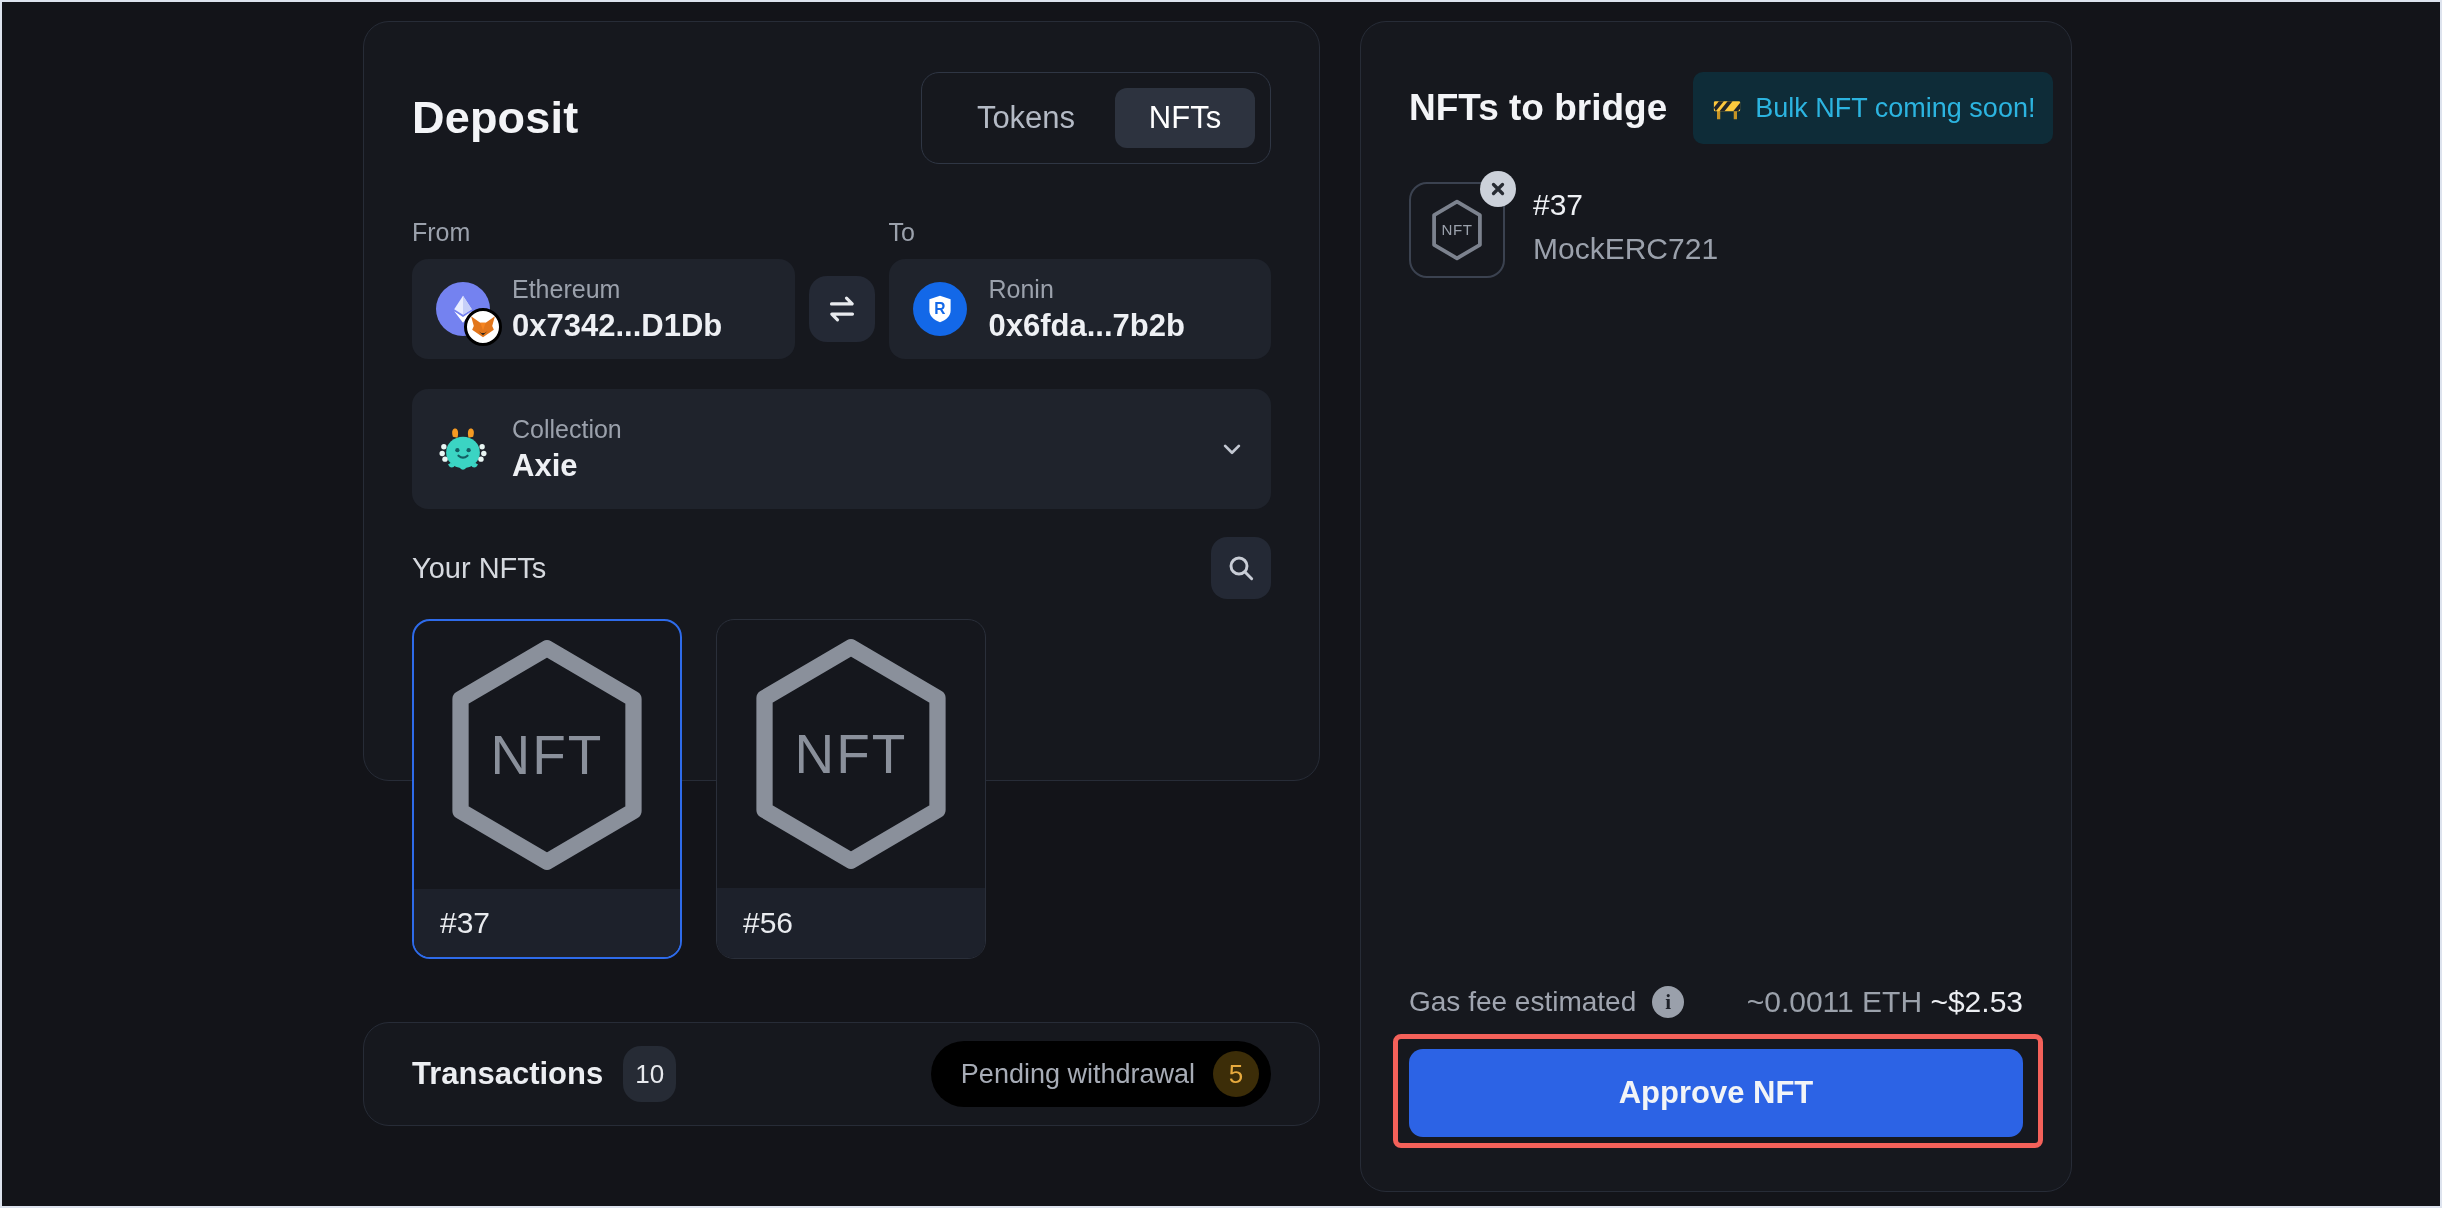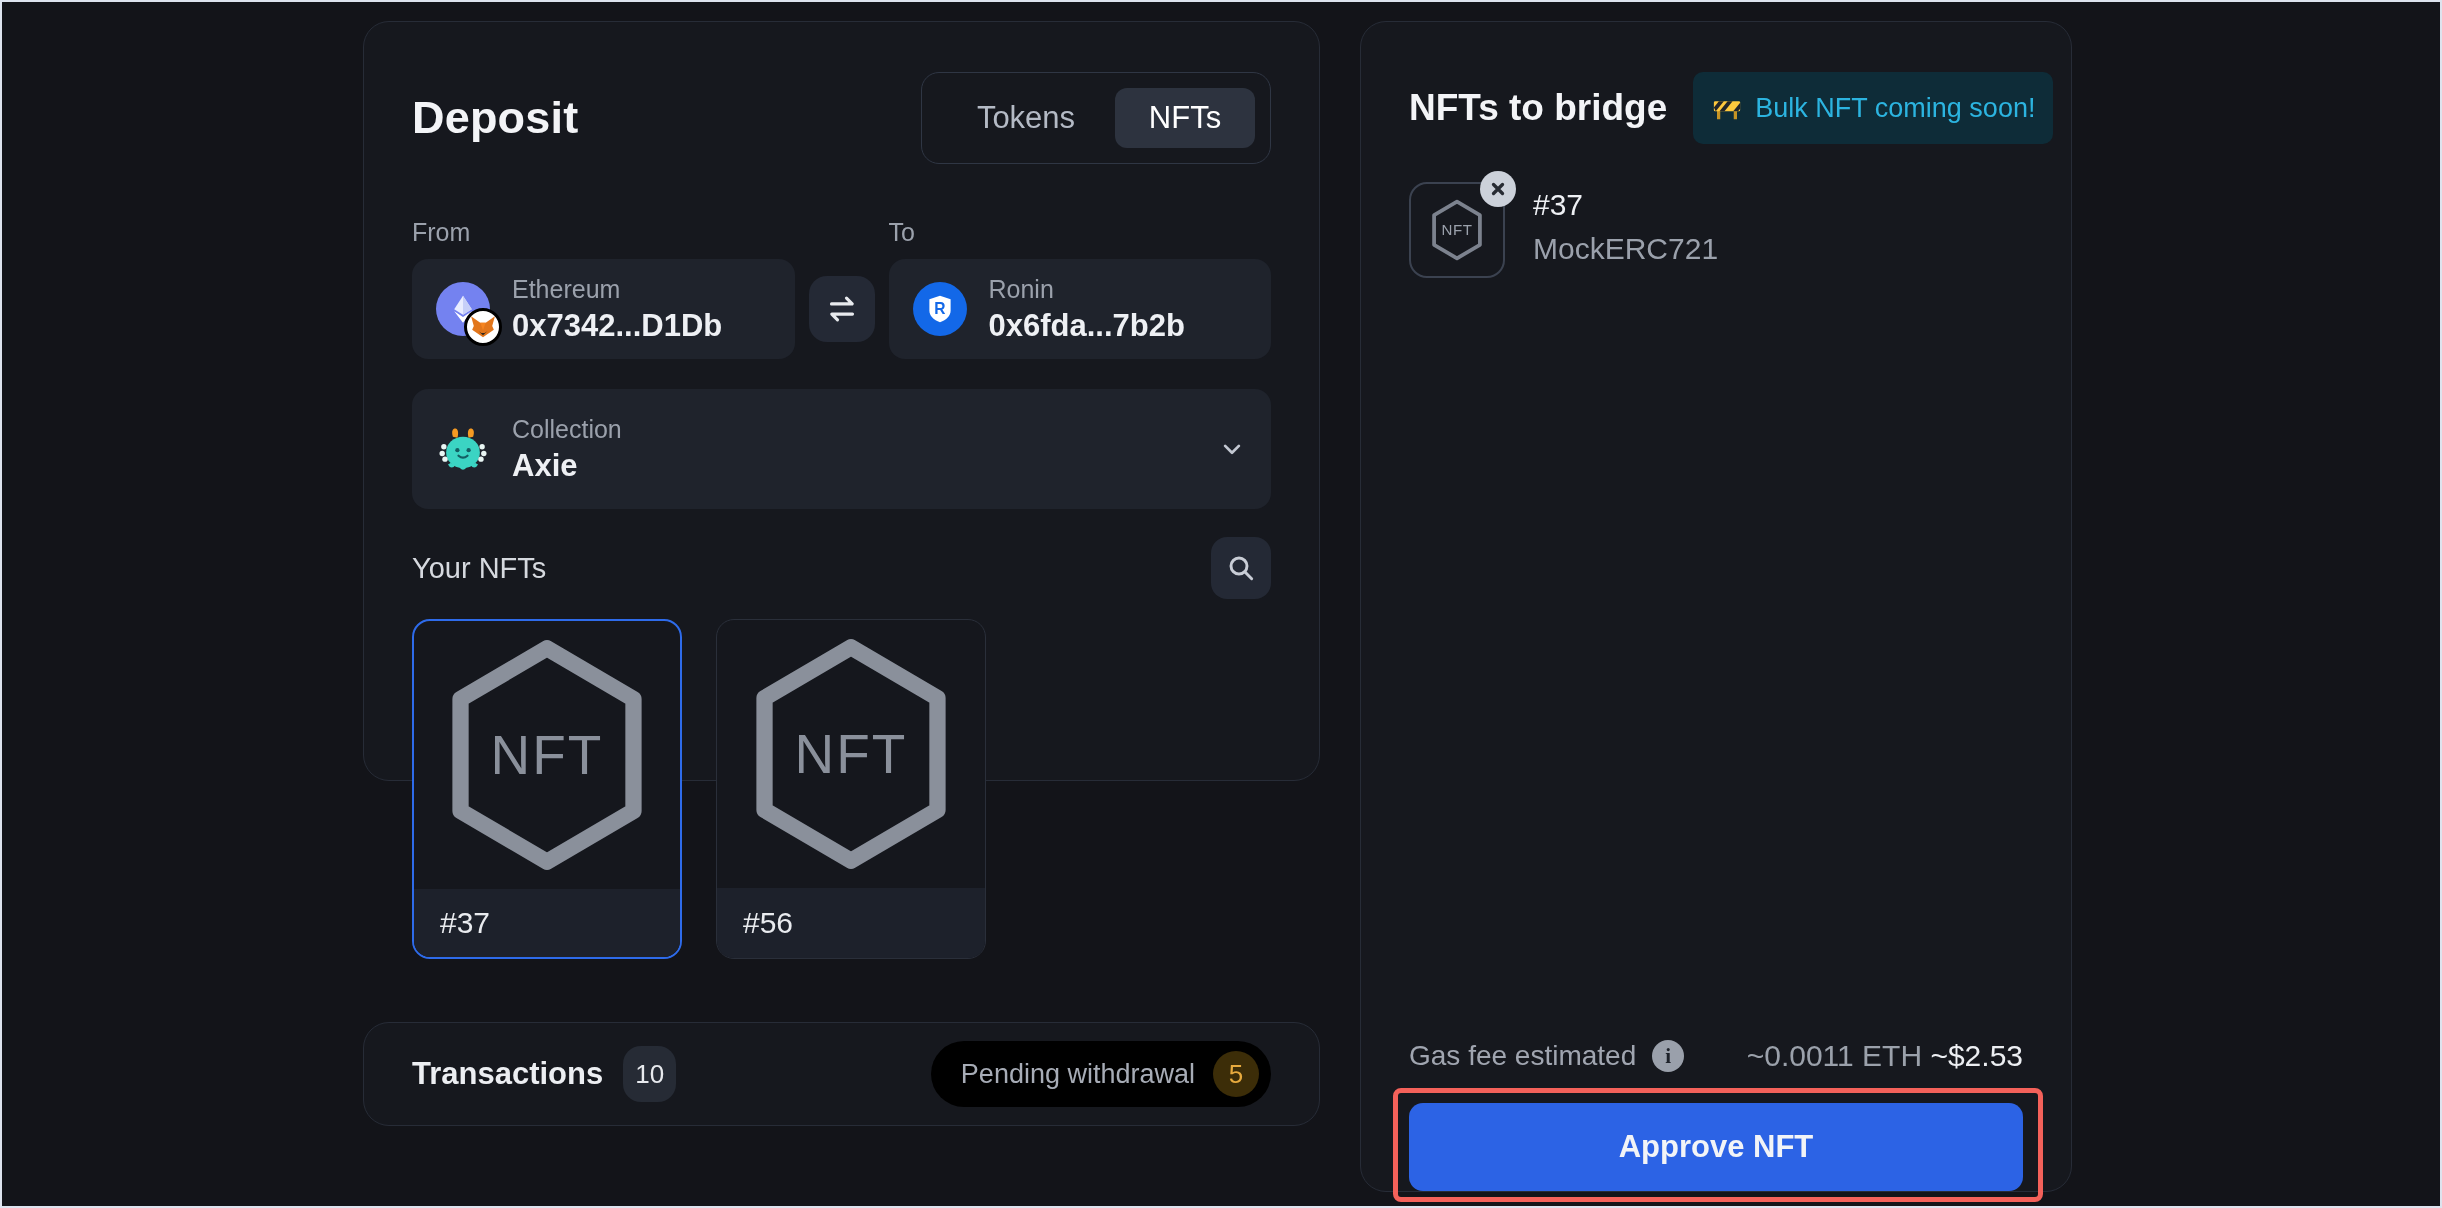--- a/index.html
+++ b/index.html
@@ -81,21 +81,21 @@
   .item-name { font-size:30px; color:#9ba1ac; }
   .br-spacer { flex:1; }
   .gas-row { display:flex; align-items:center; justify-content:space-between; margin-bottom:30px; }
   .gas-left { display:flex; align-items:center; gap:16px; }
   .gas-label { font-size:28px; color:#a0a5b0; }
   .info-icon { width:32px; height:32px; border-radius:50%; background:#9aa0ab; color:#1e222a;
                display:flex; align-items:center; justify-content:center; font-size:21px; font-weight:700;
                font-family:"Liberation Serif", serif; cursor:pointer; }
   .gas-right { font-size:30px; color:#9ba1ab; }
   .gas-right .usd { color:#eceef2; font-weight:500; }
-  .approve-wrap { position:relative; }
+  .approve-wrap { position:relative; margin-bottom:54px; }
   .highlight-box { position:absolute; left:-16px; right:-20px; top:-15px; bottom:-11px;
                    border:5px solid #f4615a; border-radius:8px; pointer-events:none; }
   .approve-btn { width:100%; height:88px; border:none; border-radius:14px; background:#2c63e5;
                  color:#f2f4f7; font-size:31px; font-weight:600; font-family:inherit; cursor:pointer; }
   .hex-text { font-family:"Liberation Sans", sans-serif; font-weight:500; letter-spacing:1px; }
 </style>
 </head>
 <body>
 
 <div class="frame">

